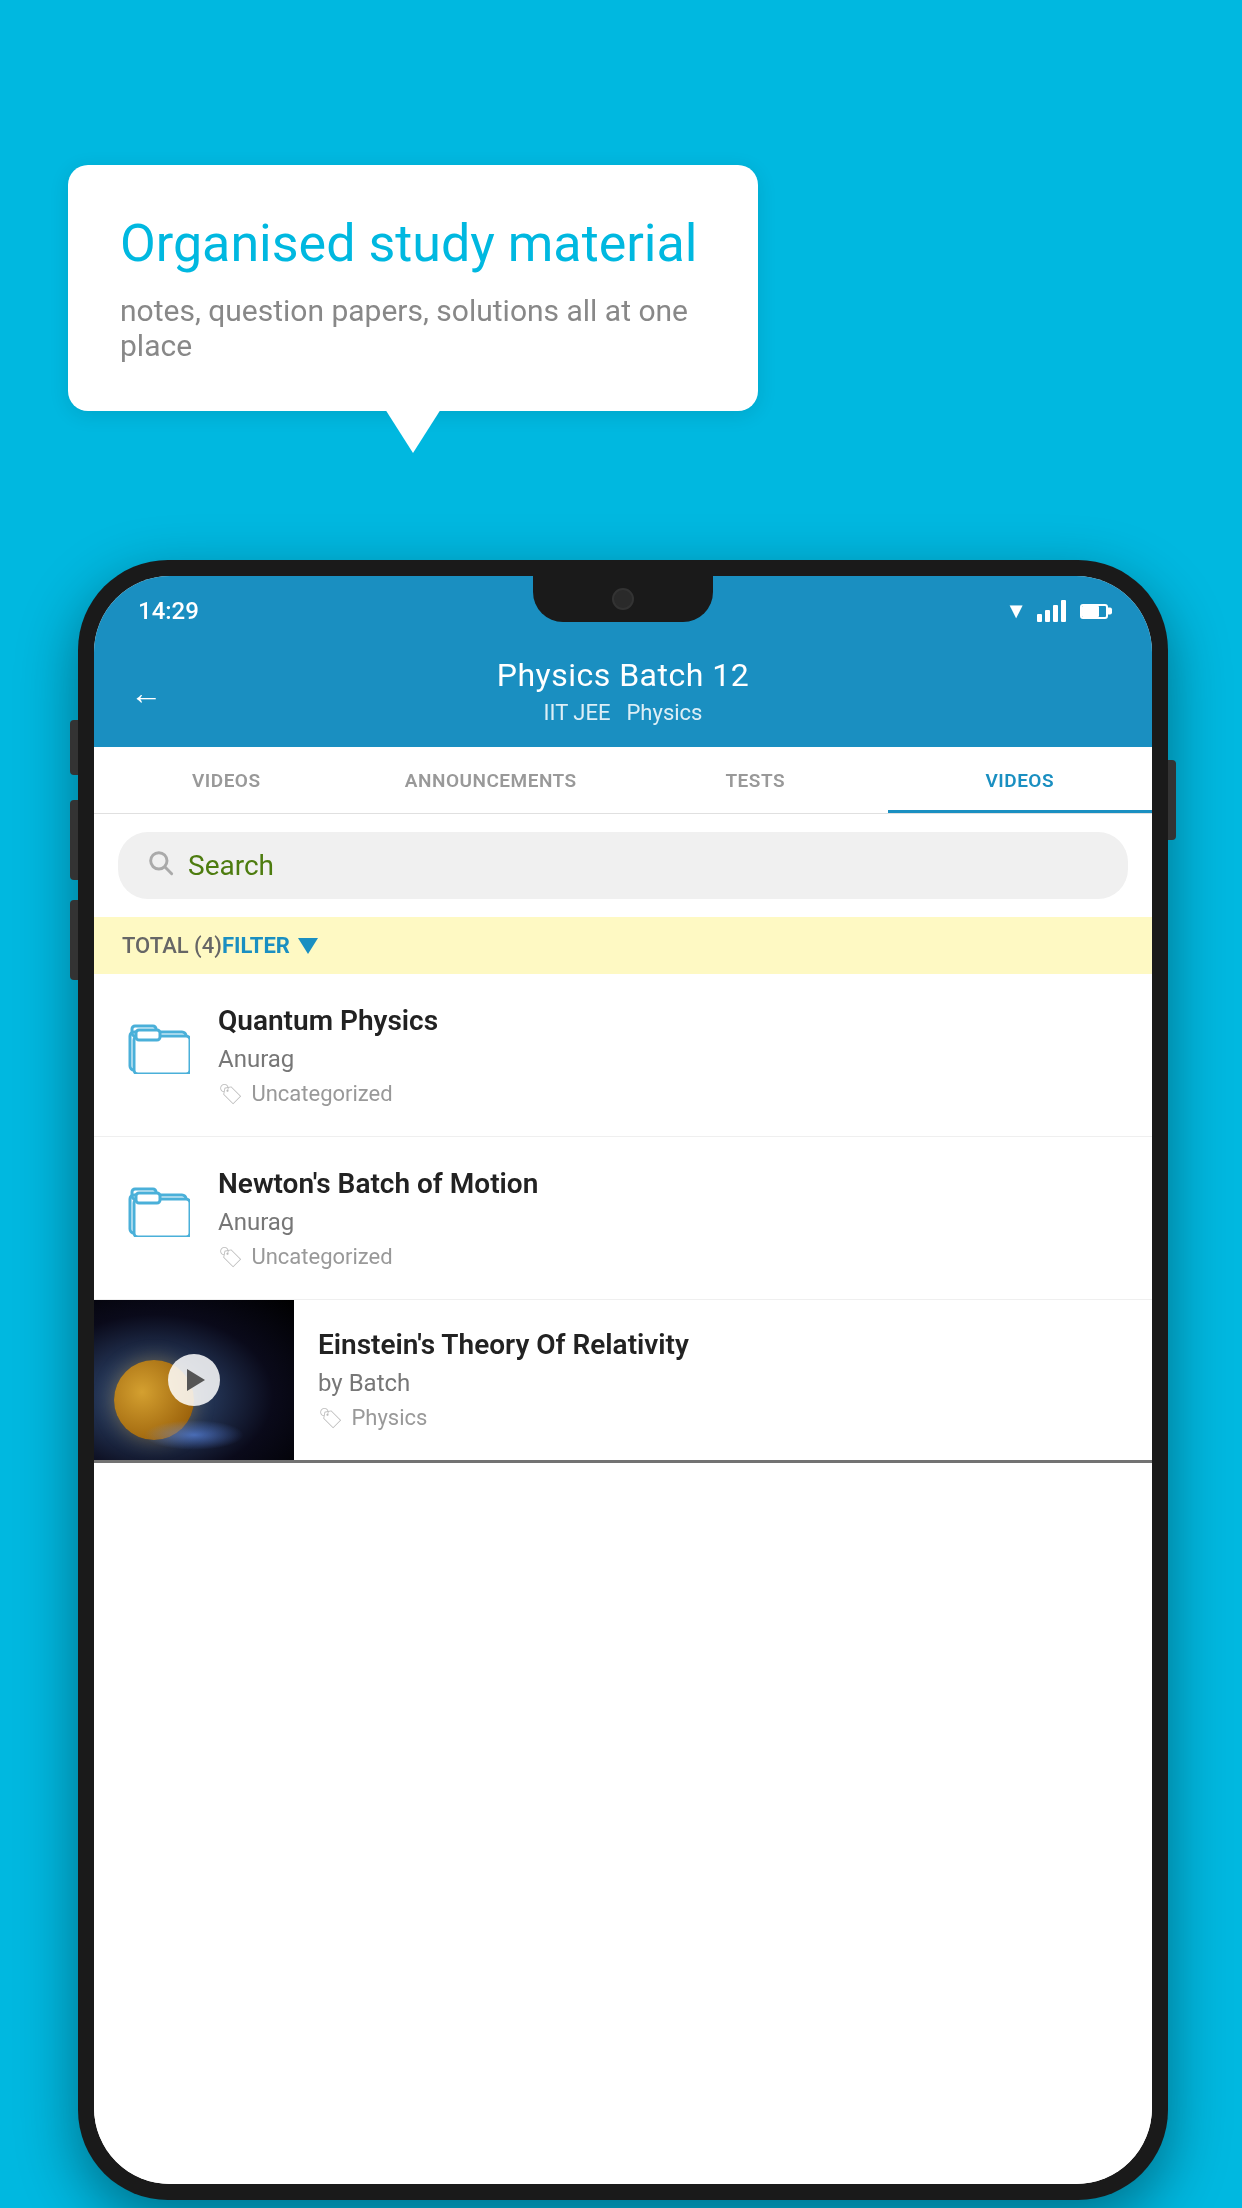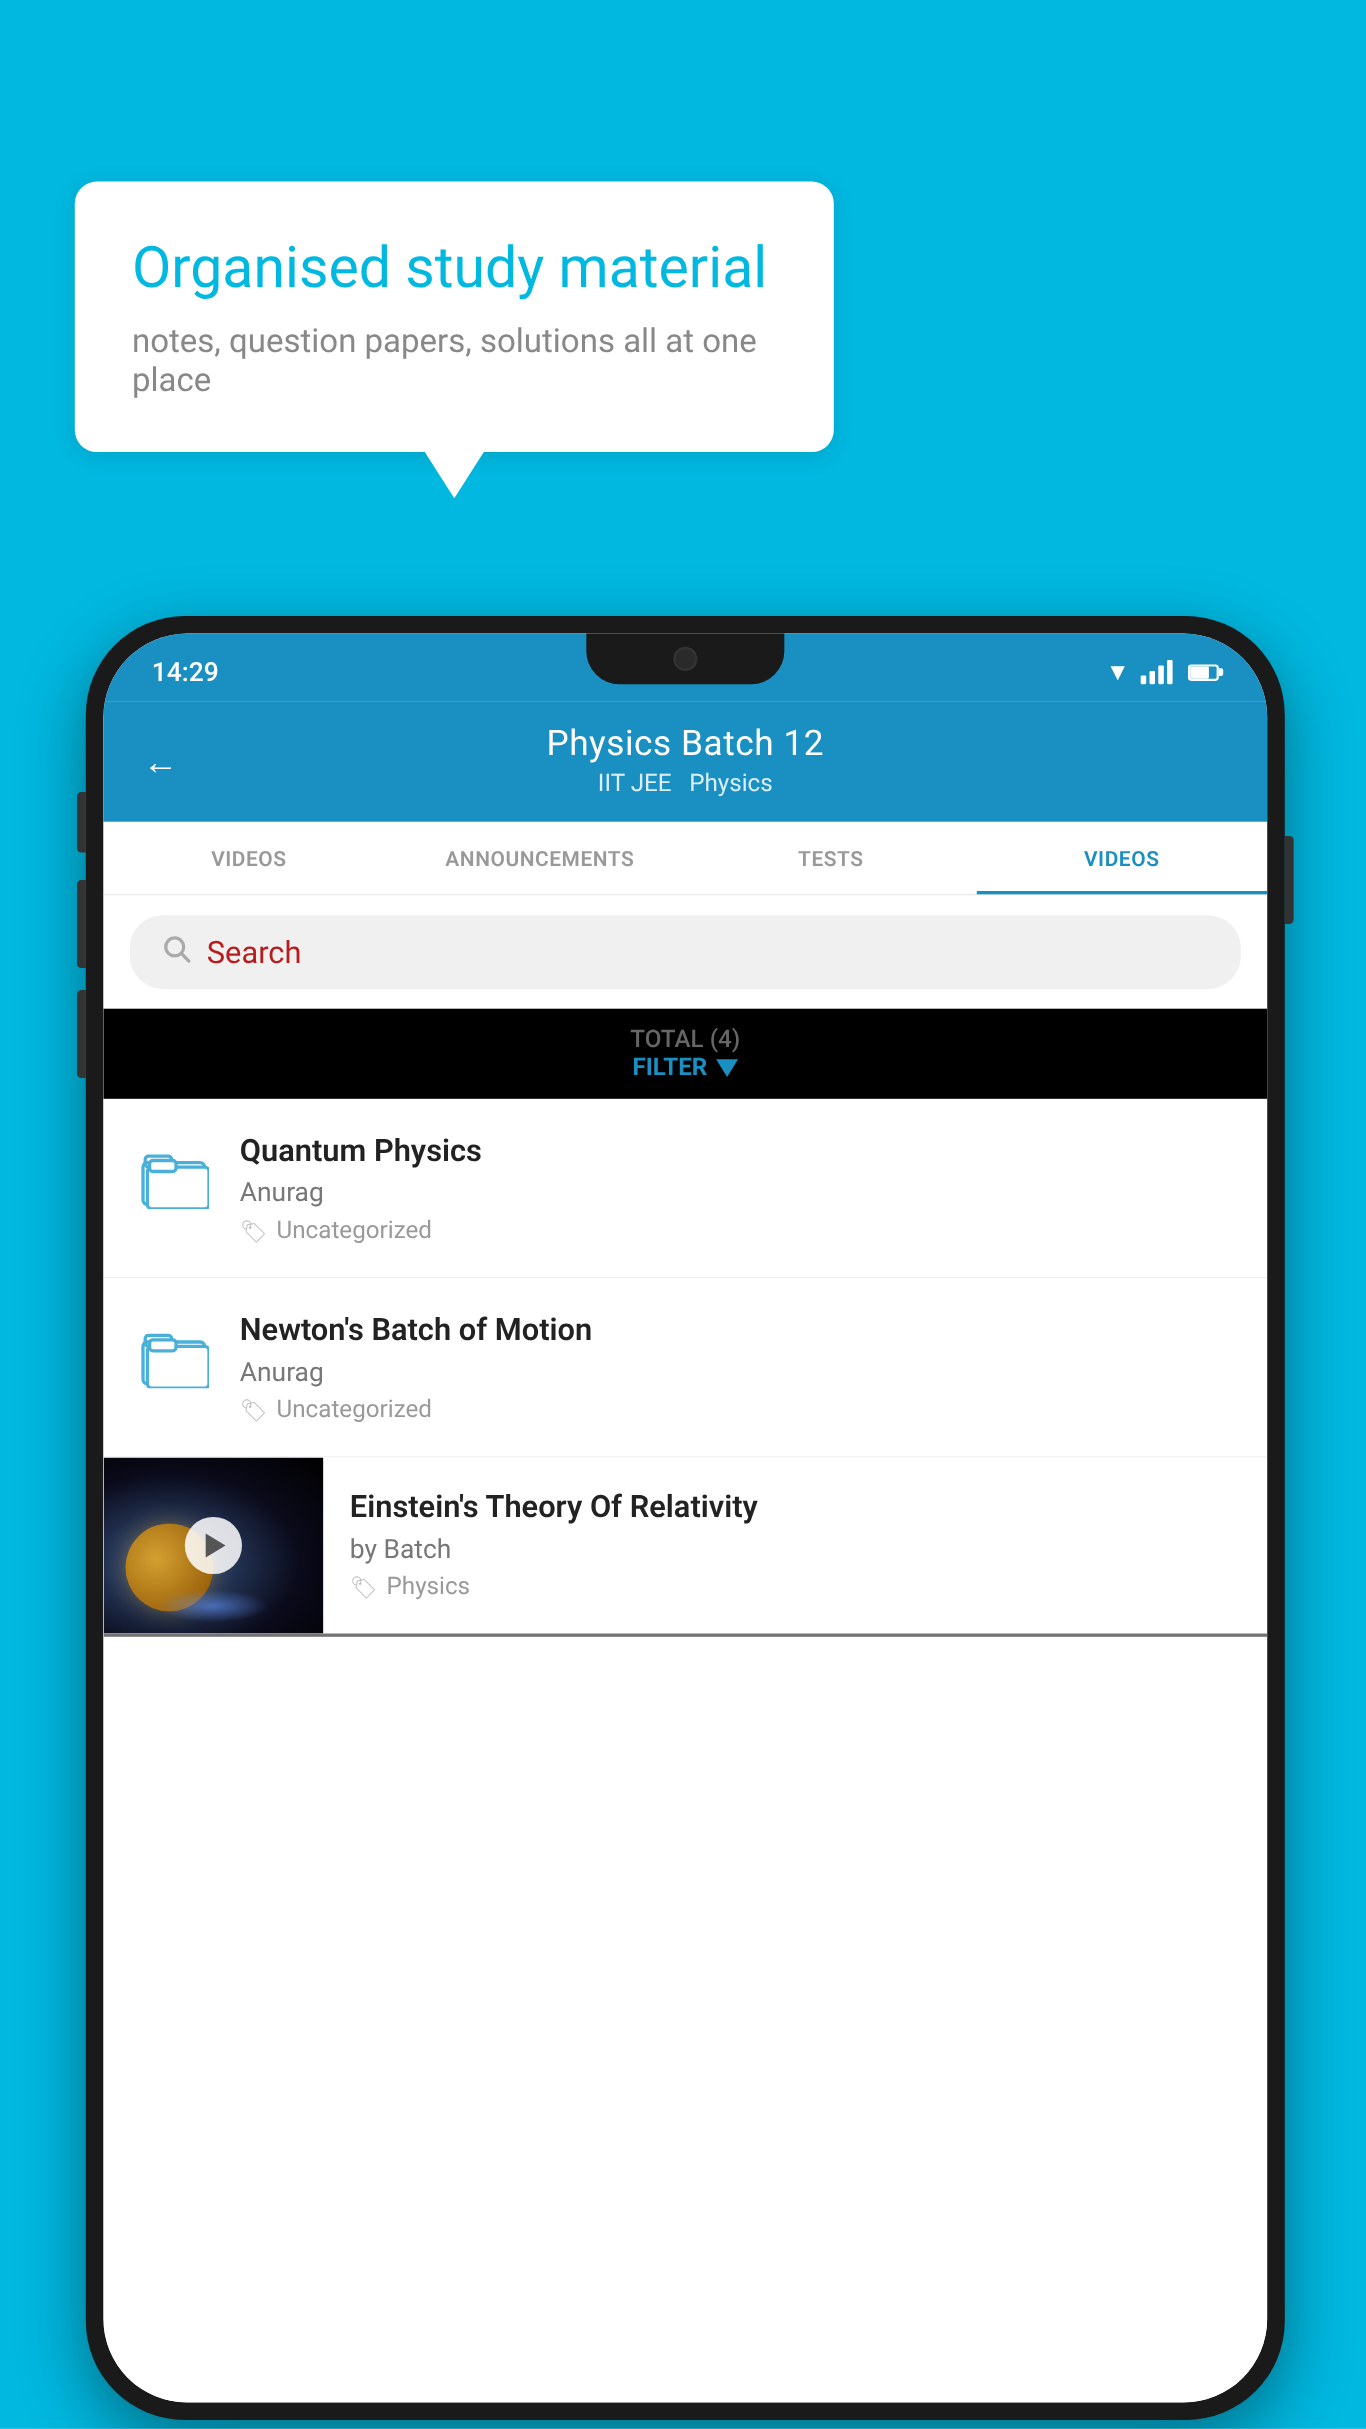--- a/index.html
+++ b/index.html
@@ -296,33 +296,32 @@
     }
 
     .search-icon-svg {
       color: #aaa;
       font-size: 28px;
       flex-shrink: 0;
     }
 
     .search-text {
       font-size: 28px;
-      color: #b91c1c;
+      color: #4d7c0f;
       font-weight: 400;
     }
 
     
     .filter-bar {
-      background: #000000;
+      background: #fef9c3;
       display: flex;
       justify-content: flex-start;
       align-items: center;
       padding: 16px 28px;
       flex-shrink: 0;
-      flex-direction: column;
     }
 
     .filter-total {
       font-size: 22px;
       color: #666;
       font-weight: 500;
     }
 
     .filter-btn {
       display: flex;

